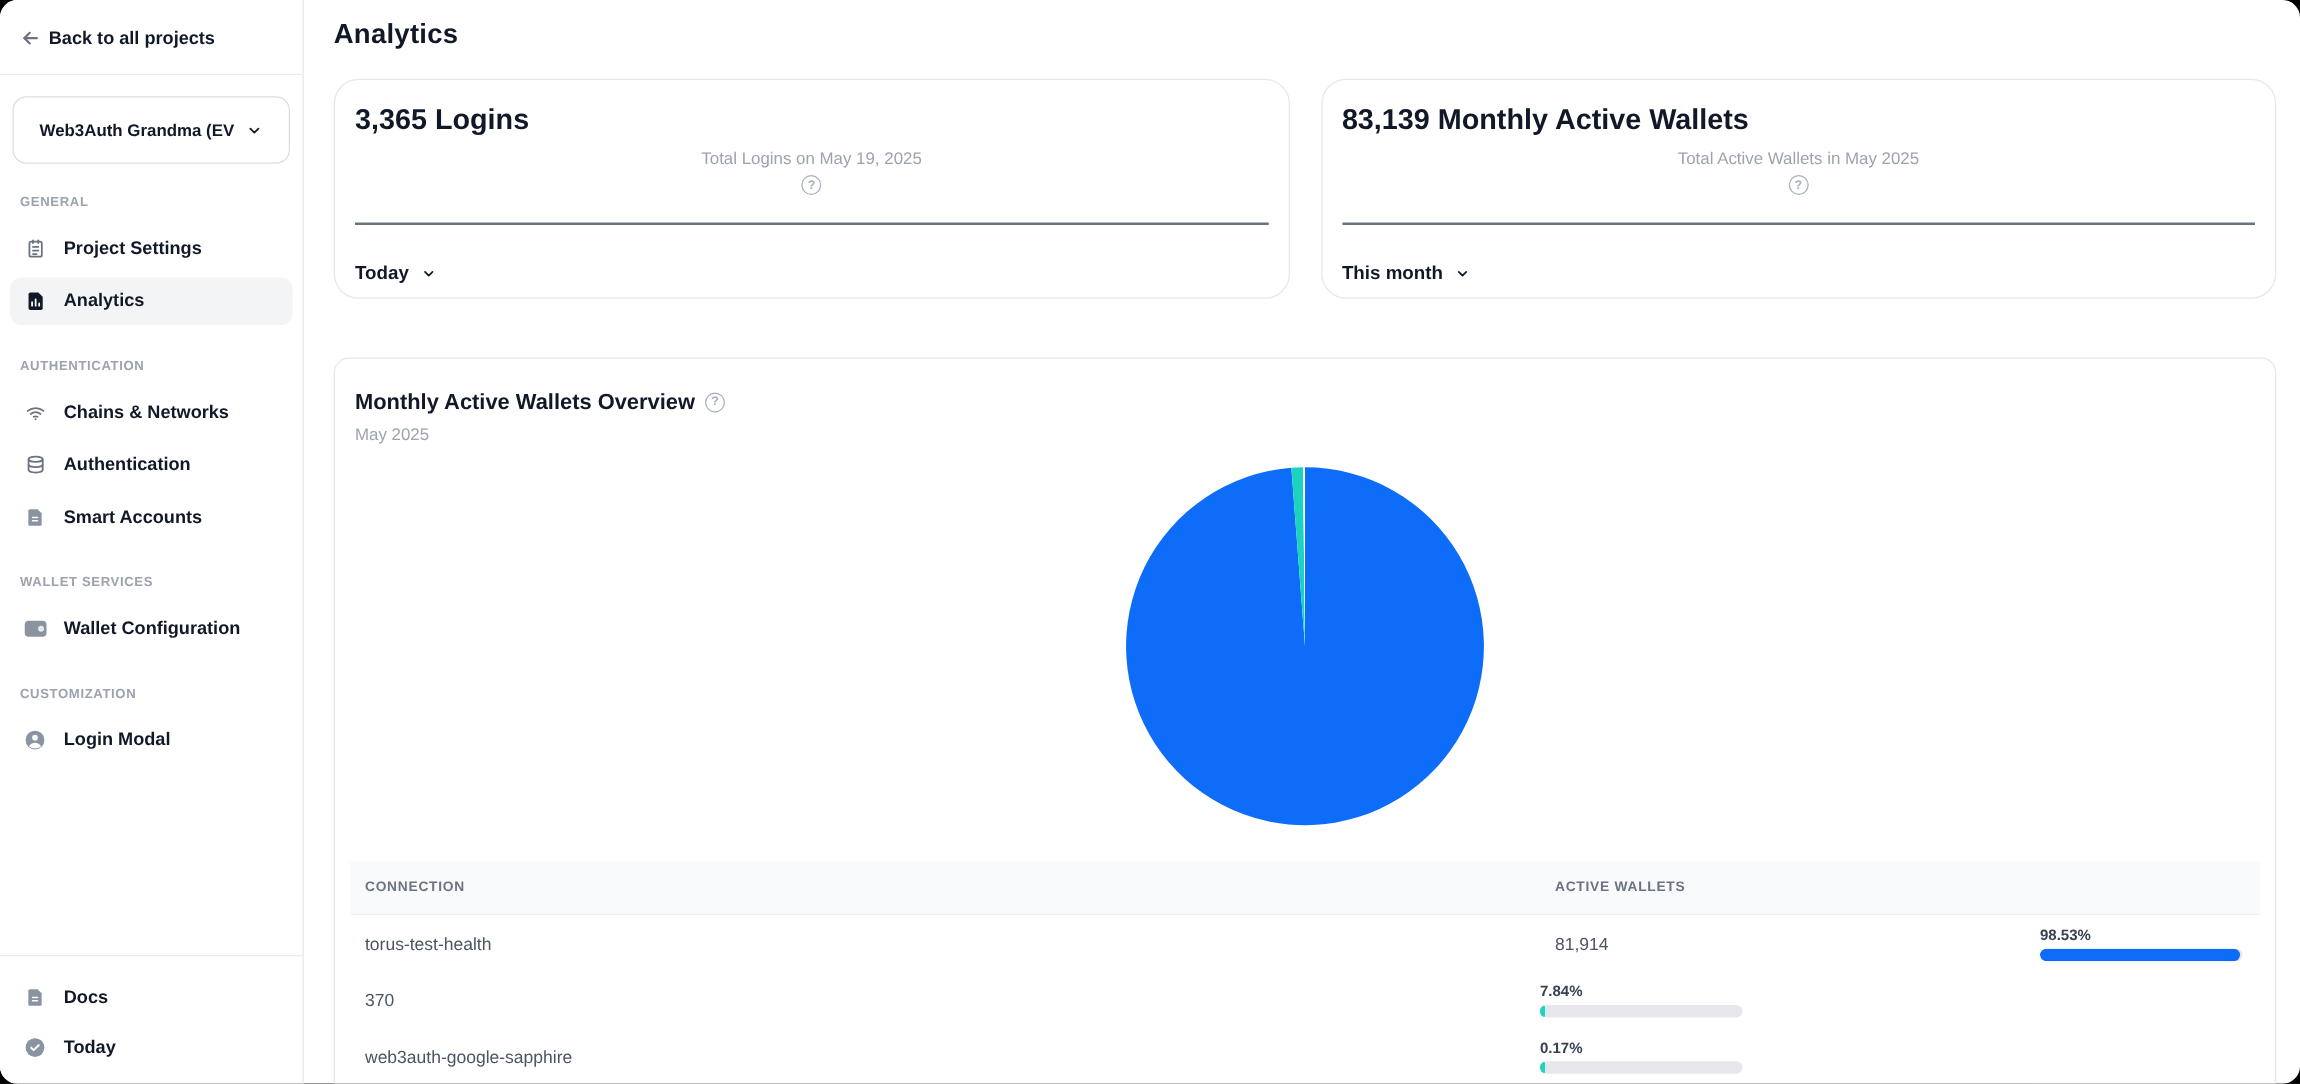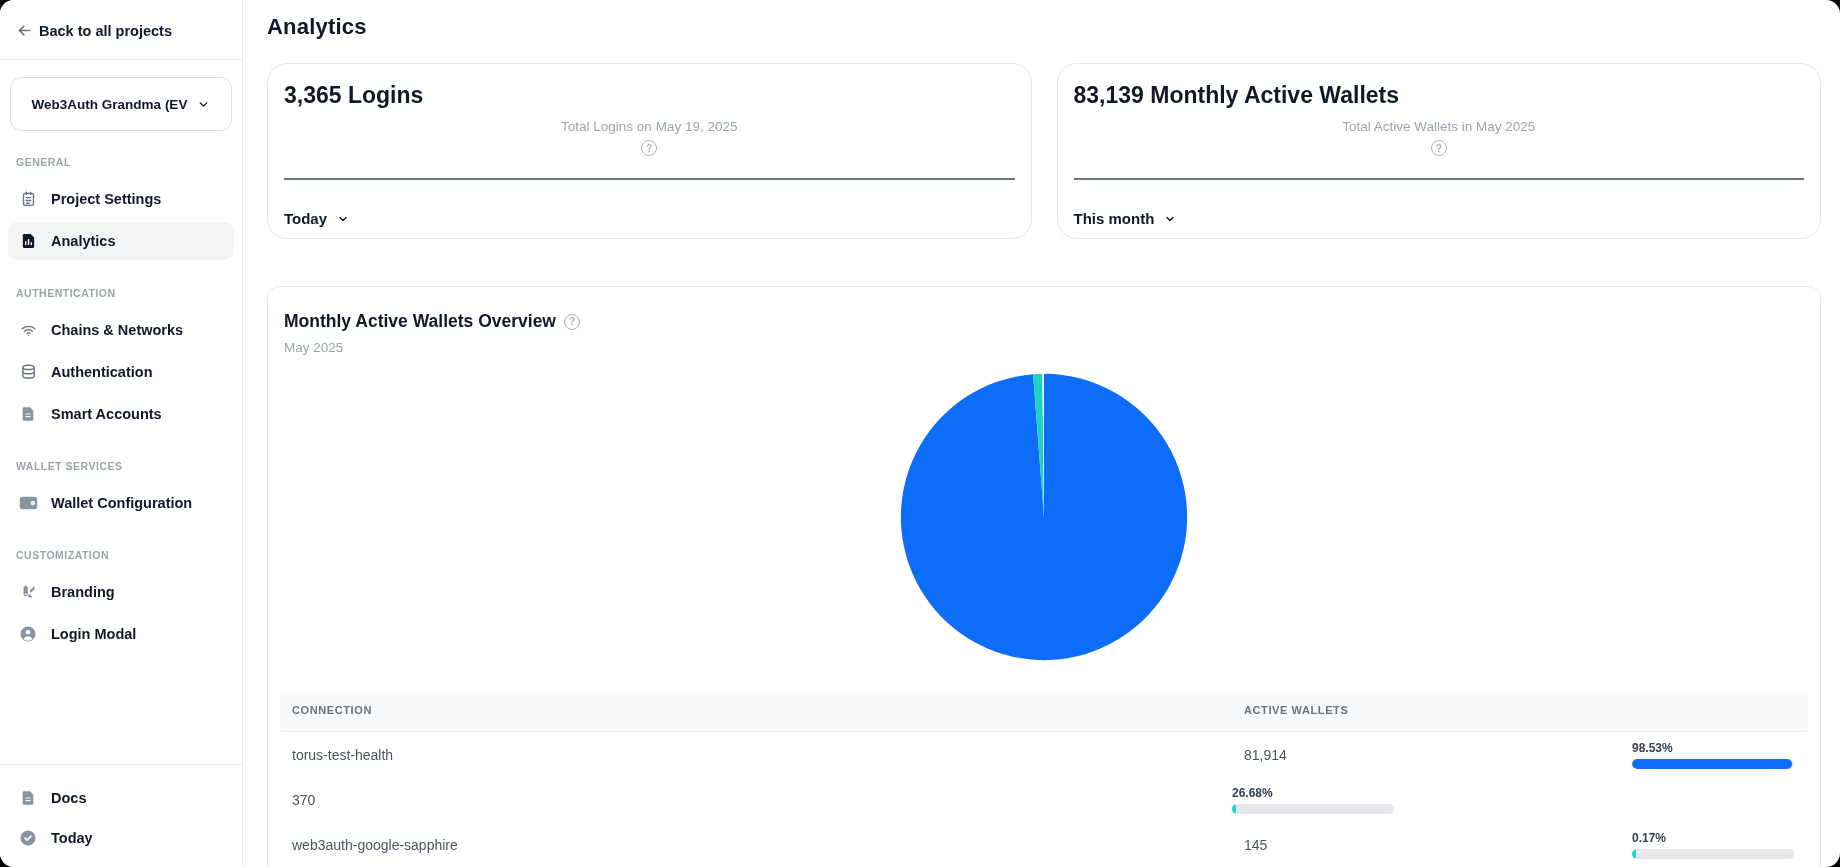--- a/index.html
+++ b/index.html
@@ -149,31 +149,20 @@
         <svg width="19" height="16" viewBox="0 0 24 20">
             <rect x="1" y="2" width="22" height="16" rx="4" fill="#8A94A1"></rect>
             <circle cx="17.5" cy="10" r="3" fill="#E6E9ED"></circle>
           </svg>
       </span>
       <span class="lbl">Wallet Configuration</span>
     </div>
 
     <div class="section-label">CUSTOMIZATION</div>
 
-    <div class="nav-item">
-      <span class="ic">
-        <svg width="17" height="18" viewBox="0 0 24 24">
-            <rect x="5" y="3" width="6" height="15" rx="3" fill="#8A94A1"></rect>
-            <circle cx="8" cy="15" r="1.4" fill="#fff"></circle>
-            <path d="M14 10l6-6c1 1.5 1 3.5-.2 4.8L15 13.5z" fill="#8A94A1"></path>
-            <path d="M13 14.5l4.5 4.5c-2 1.5-5 1.2-6.6-.5z" fill="#8A94A1"></path>
-          </svg>
-      </span>
-      <span class="lbl">Branding</span>
-    </div>
 
     <div class="nav-item">
       <span class="ic">
         <svg width="18" height="18" viewBox="0 0 24 24">
             <circle cx="12" cy="12" r="10" fill="#8A94A1"></circle>
             <circle cx="12" cy="9.5" r="3" fill="#fff"></circle>
             <path d="M5.5 18.6a7.5 7.5 0 0 1 13 0 10 10 0 0 1-13 0z" fill="#fff"></path>
           </svg>
       </span>
       <span class="lbl">Login Modal</span>
@@ -273,29 +262,28 @@
             <div class="pct-cell">
               <div class="pct-label">98.53%</div>
               <div class="bar-track">
                   <div class="bar-fill" style="width: 98.53%; background: rgb(13, 109, 248);"></div>
                 </div>
             </div>
           </div>
           <div class="t-row">
             <div class="td">370</div>
             <div class="pct-cell">
-              <div class="pct-label">26.68%</div>
+              <div class="pct-label">7.84%</div>
               <div class="bar-track">
                   <div class="bar-fill" style="width: 1.04%; background: rgb(28, 211, 193);"></div>
                 </div>
             </div>
           </div>
           <div class="t-row">
             <div class="td">web3auth-google-sapphire</div>
-            <div class="td">145</div>
             <div class="pct-cell">
               <div class="pct-label">0.17%</div>
               <div class="bar-track">
                   <div class="bar-fill" style="width: 0.17%; background: rgb(28, 211, 193);"></div>
                 </div>
             </div>
           </div>
         </div>
       </div>
     </div>

